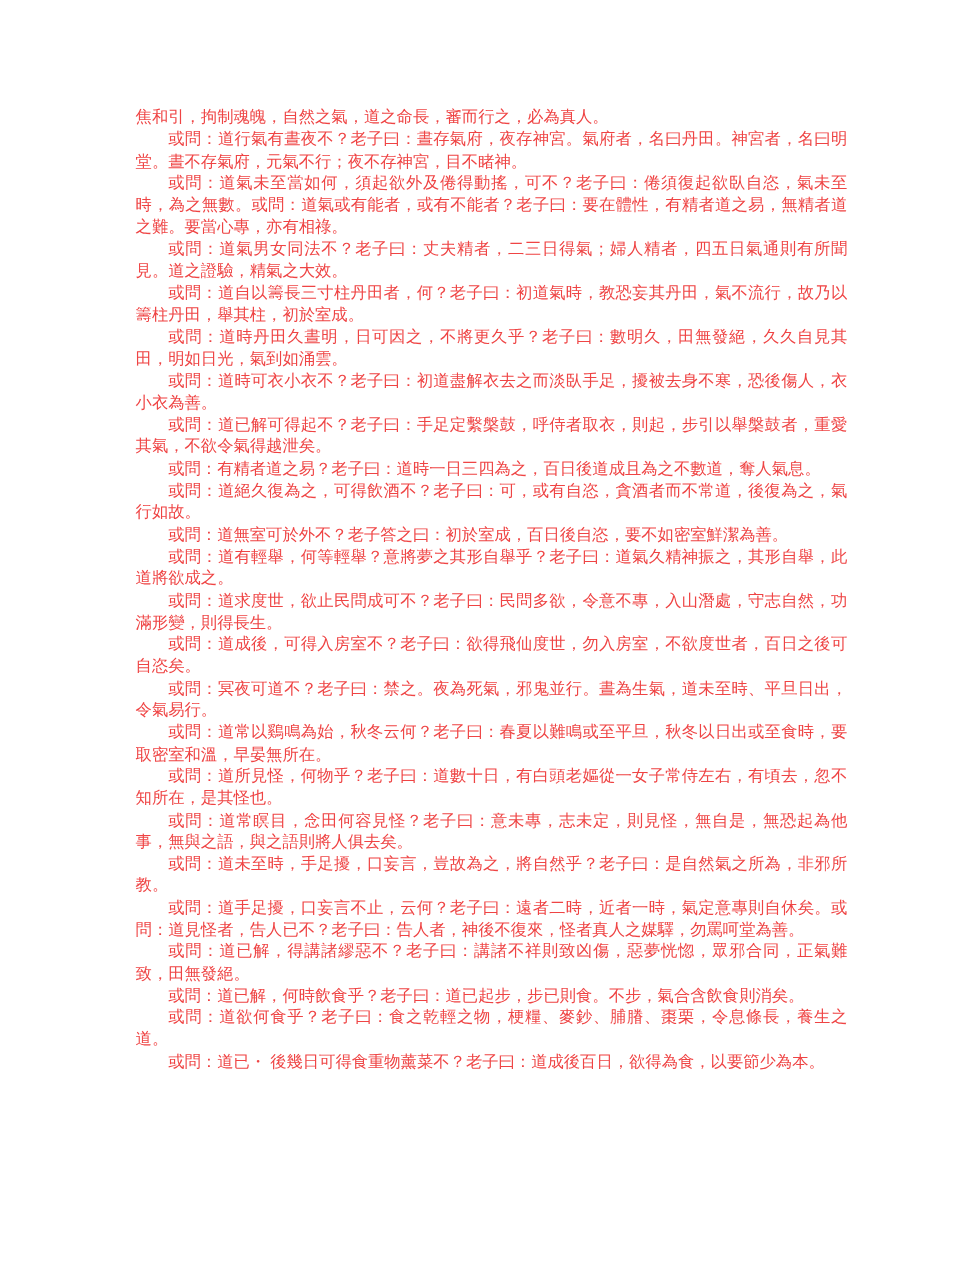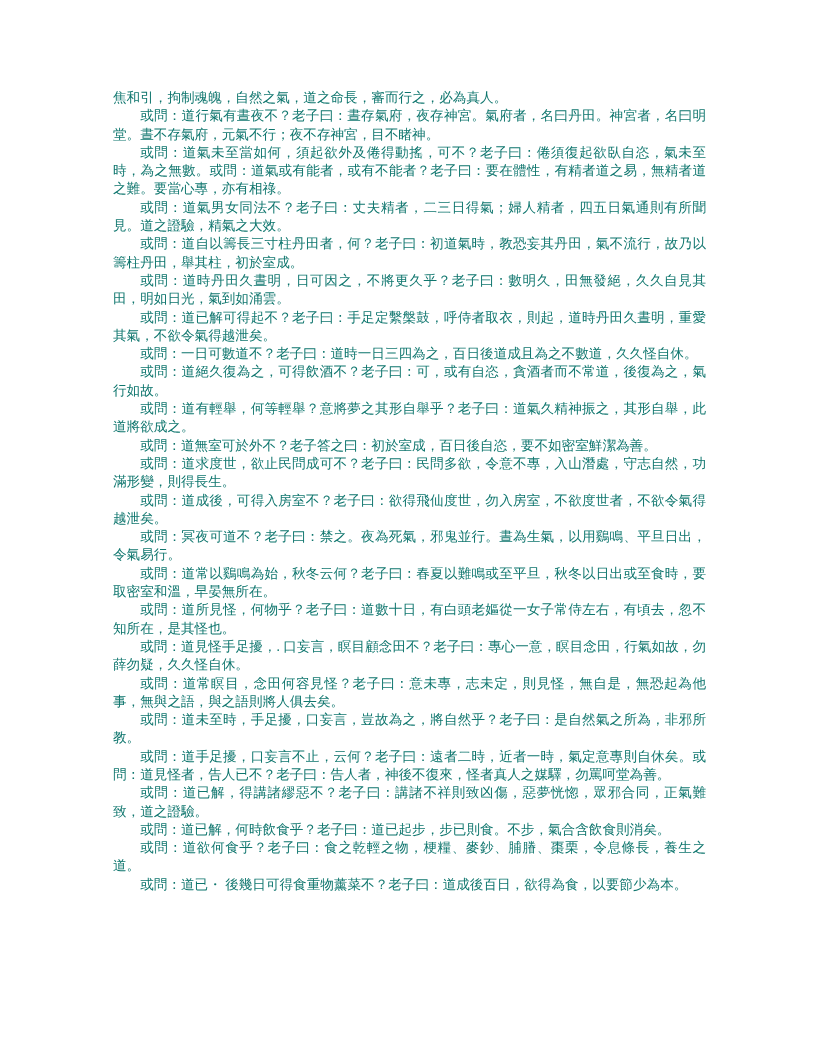--- a/index.html
+++ b/index.html
@@ -11,21 +11,21 @@
     overflow: hidden;
   }
   .text-block {
     position: absolute;
     left: 113px;
     top: 89px;
     width: 593px;
     font-family: "Liberation Serif", "DejaVu Serif", serif;
     font-size: 13.6px;
     line-height: 18.3px;
-    color: #0f766e;
+    color: #ef4444;
     text-align: justify;
     letter-spacing: 0;
   }
   .text-block p.para {
     margin: 0;
     padding: 0;
   }
   .text-block p.para.indent {
     text-indent: 2em;
     font-family: Liberation Serif, serif;
@@ -35,32 +35,32 @@
 <body>
 
 <div class="page">
   <div class="text-block">
       <p class="para">焦和引，拘制魂魄，自然之氣，道之命長，審而行之，必為真人。</p>
       <p class="para indent">或問：道行氣有晝夜不？老子曰：晝存氣府，夜存神宮。氣府者，名曰丹田。神宮者，名曰明堂。晝不存氣府，元氣不行；夜不存神宮，目不睹神。</p>
       <p class="para indent">或問：道氣未至當如何，須起欲外及倦得動搖，可不？老子曰：倦須復起欲臥自恣，氣未至時，為之無數。或問：道氣或有能者，或有不能者？老子曰：要在體性，有精者道之易，無精者道之難。要當心專，亦有相祿。</p>
       <p class="para indent">或問：道氣男女同法不？老子曰：丈夫精者，二三日得氣；婦人精者，四五日氣通則有所聞見。道之證驗，精氣之大效。</p>
       <p class="para indent">或問：道自以籌長三寸柱丹田者，何？老子曰：初道氣時，教恐妄其丹田，氣不流行，故乃以籌柱丹田，舉其柱，初於室成。</p>
       <p class="para indent">或問：道時丹田久晝明，日可因之，不將更久乎？老子曰：數明久，田無發絕，久久自見其田，明如日光，氣到如涌雲。</p>
-      <p class="para indent">或問：道已解可得起不？老子曰：手足定繫槃鼓，呼侍者取衣，則起，道時丹田久晝明，重愛其氣，不欲令氣得越泄矣。</p>
-      <p class="para indent">或問：一日可數道不？老子曰：道時一日三四為之，百日後道成且為之不數道，久久怪自休。</p>
+      <p class="para indent">或問：道時可衣小衣不？老子曰：初道盡解衣去之而淡臥手足，擾被去身不寒，恐後傷人，衣小衣為善。</p>
+      <p class="para indent">或問：道已解可得起不？老子曰：手足定繫槃鼓，呼侍者取衣，則起，步引以舉槃鼓者，重愛其氣，不欲令氣得越泄矣。</p>
+      <p class="para indent">或問：有精者道之易？老子曰：道時一日三四為之，百日後道成且為之不數道，奪人氣息。</p>
       <p class="para indent">或問：道絕久復為之，可得飲酒不？老子曰：可，或有自恣，貪酒者而不常道，後復為之，氣行如故。</p>
+      <p class="para indent">或問：道無室可於外不？老子答之曰：初於室成，百日後自恣，要不如密室鮮潔為善。</p>
       <p class="para indent">或問：道有輕舉，何等輕舉？意將夢之其形自舉乎？老子曰：道氣久精神振之，其形自舉，此道將欲成之。</p>
-      <p class="para indent">或問：道無室可於外不？老子答之曰：初於室成，百日後自恣，要不如密室鮮潔為善。</p>
       <p class="para indent">或問：道求度世，欲止民問成可不？老子曰：民問多欲，令意不專，入山潛處，守志自然，功滿形變，則得長生。</p>
-      <p class="para indent">或問：道成後，可得入房室不？老子曰：欲得飛仙度世，勿入房室，不欲度世者，不欲令氣得越泄矣。</p>
-      <p class="para indent">或問：冥夜可道不？老子曰：禁之。夜為死氣，邪鬼並行。晝為生氣，以用鷄鳴、平旦日出，令氣易行。</p>
+      <p class="para indent">或問：道成後，可得入房室不？老子曰：欲得飛仙度世，勿入房室，不欲度世者，百日之後可自恣矣。</p>
+      <p class="para indent">或問：冥夜可道不？老子曰：禁之。夜為死氣，邪鬼並行。晝為生氣，道未至時、平旦日出，令氣易行。</p>
       <p class="para indent">或問：道常以鷄鳴為始，秋冬云何？老子曰：春夏以難鳴或至平旦，秋冬以日出或至食時，要取密室和溫，早晏無所在。</p>
       <p class="para indent">或問：道所見怪，何物乎？老子曰：道數十日，有白頭老嫗從一女子常侍左右，有頃去，忽不知所在，是其怪也。</p>
-      <p class="para indent">或問：道見怪手足擾，. 口妄言，瞑目顧念田不？老子曰：專心一意，瞑目念田，行氣如故，勿薛勿疑，久久怪自休。</p>
       <p class="para indent">或問：道常瞑目，念田何容見怪？老子曰：意未專，志未定，則見怪，無自是，無恐起為他事，無與之語，與之語則將人俱去矣。</p>
       <p class="para indent">或問：道未至時，手足擾，口妄言，豈故為之，將自然乎？老子曰：是自然氣之所為，非邪所教。</p>
       <p class="para indent">或問：道手足擾，口妄言不止，云何？老子曰：遠者二時，近者一時，氣定意專則自休矣。或問：道見怪者，告人已不？老子曰：告人者，神後不復來，怪者真人之媒驛，勿罵呵堂為善。</p>
-      <p class="para indent">或問：道已解，得講諸繆惡不？老子曰：講諸不祥則致凶傷，惡夢恍惚，眾邪合同，正氣難致，道之證驗。</p>
+      <p class="para indent">或問：道已解，得講諸繆惡不？老子曰：講諸不祥則致凶傷，惡夢恍惚，眾邪合同，正氣難致，田無發絕。</p>
       <p class="para indent">或問：道已解，何時飲食乎？老子曰：道已起步，步已則食。不步，氣合含飲食則消矣。</p>
       <p class="para indent">或問：道欲何食乎？老子曰：食之乾輕之物，梗糧、麥鈔、脯膡、棗栗，令息條長，養生之道。</p>
       <p class="para indent">或問：道已・ 後幾日可得食重物薰菜不？老子曰：道成後百日，欲得為食，以要節少為本。</p>
     </div>
 </div>
 
 </body></html>

